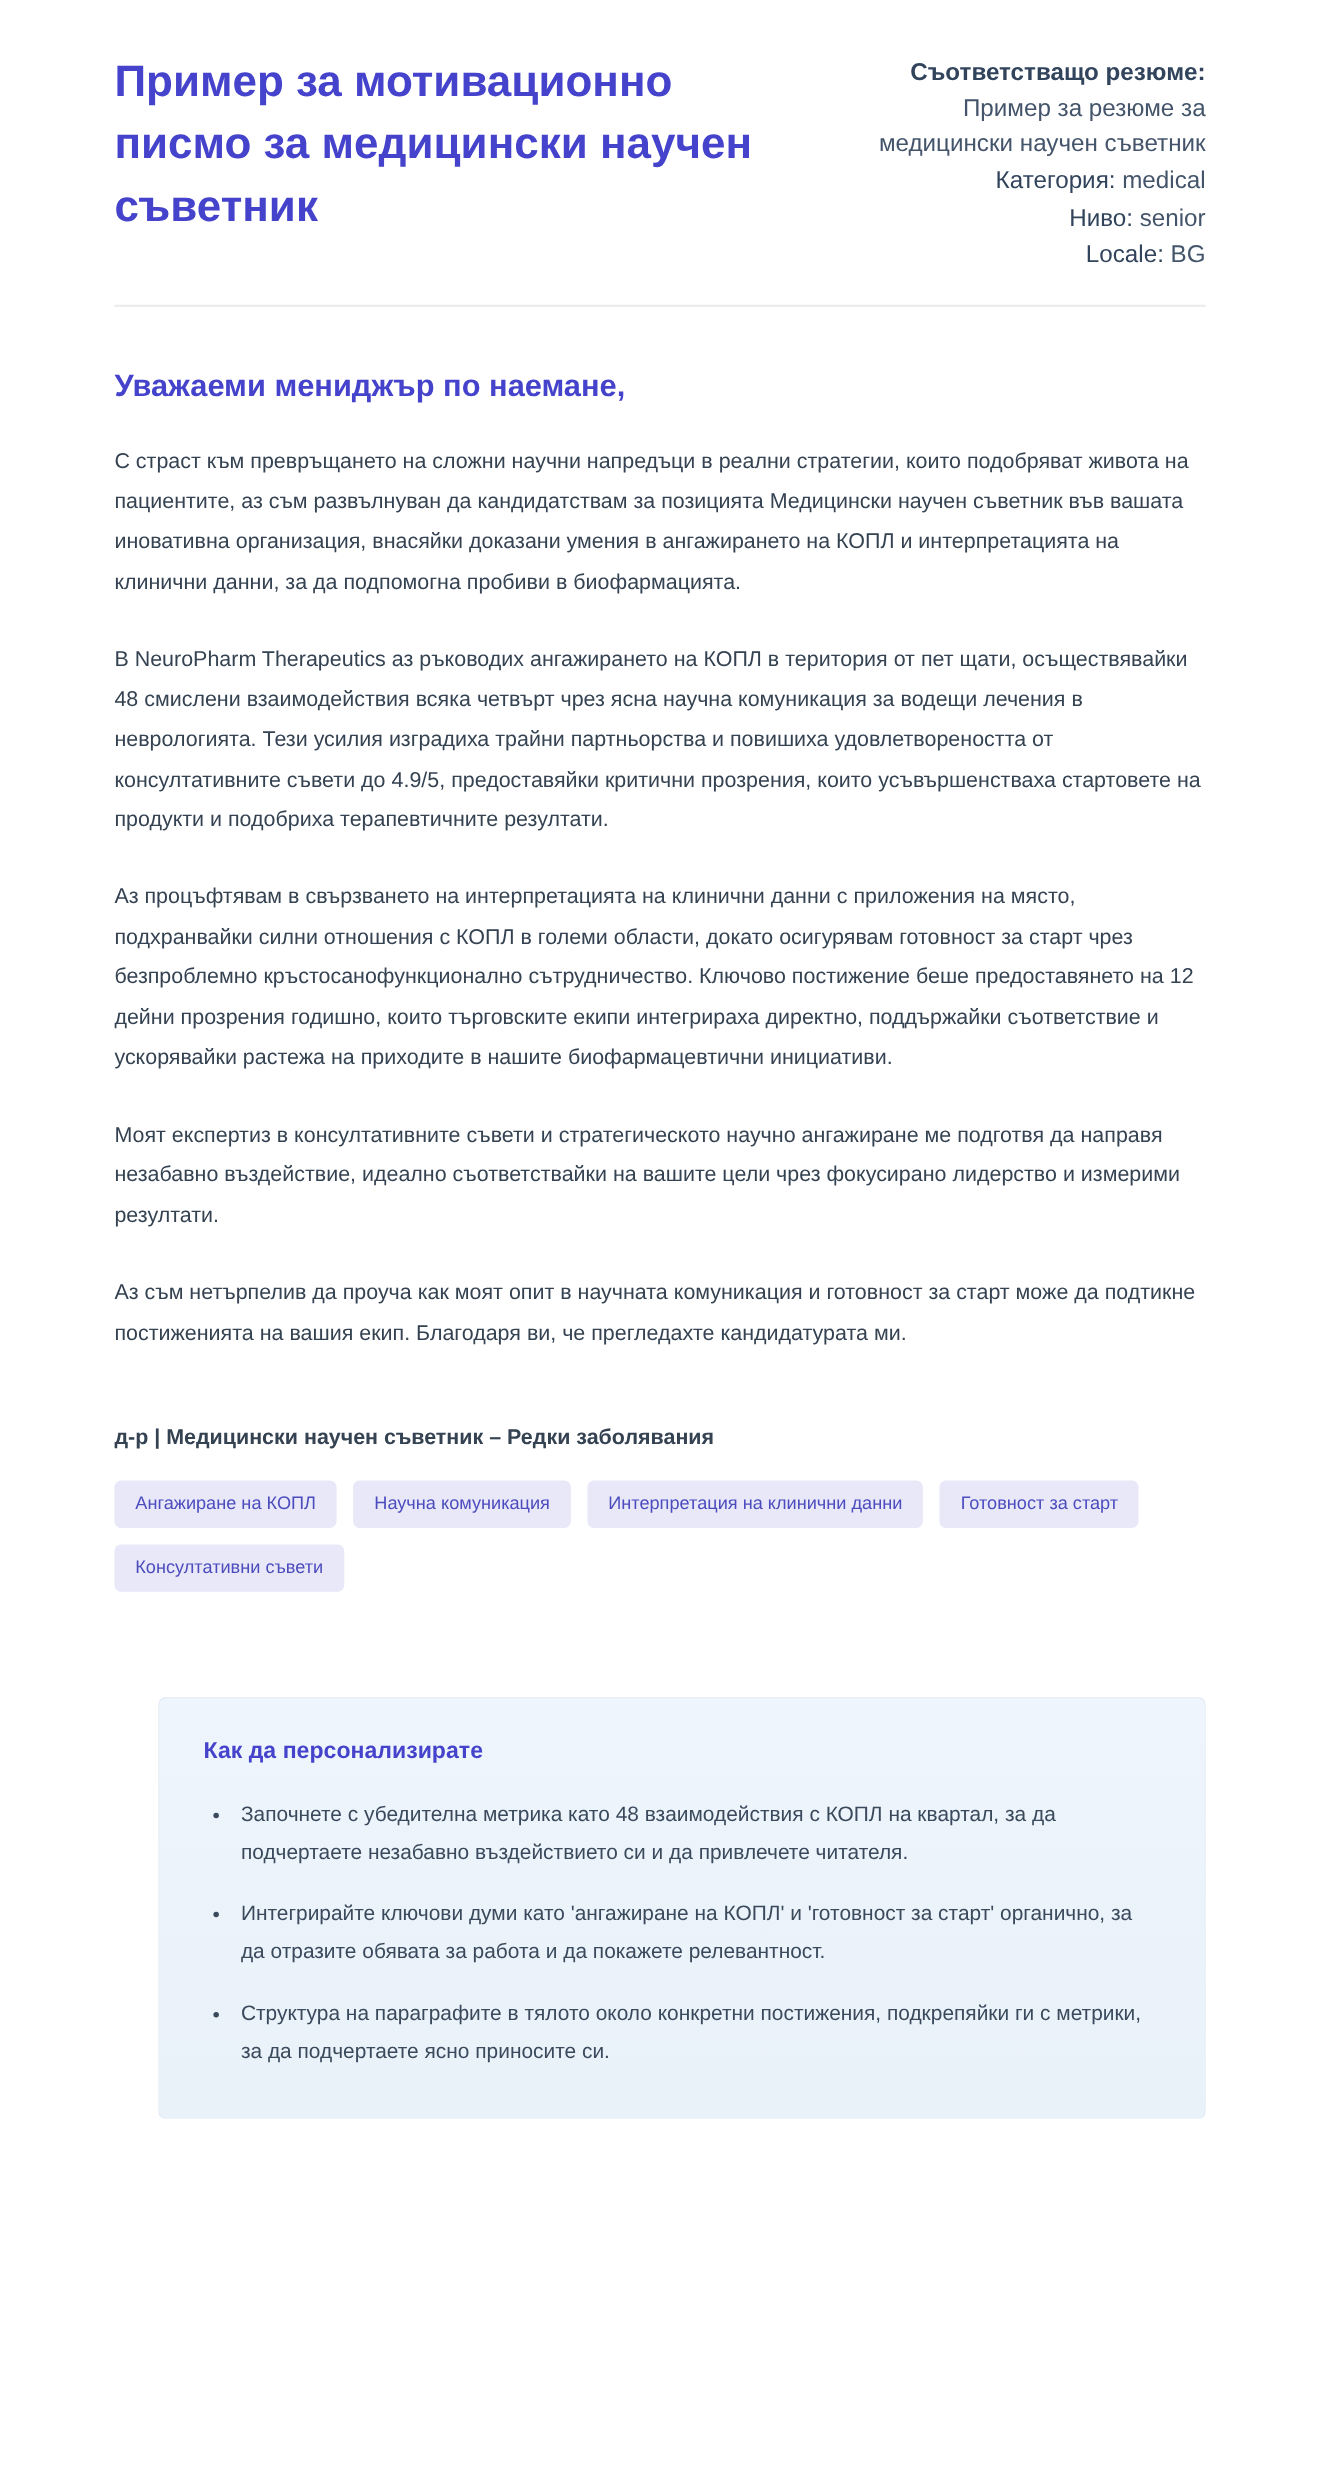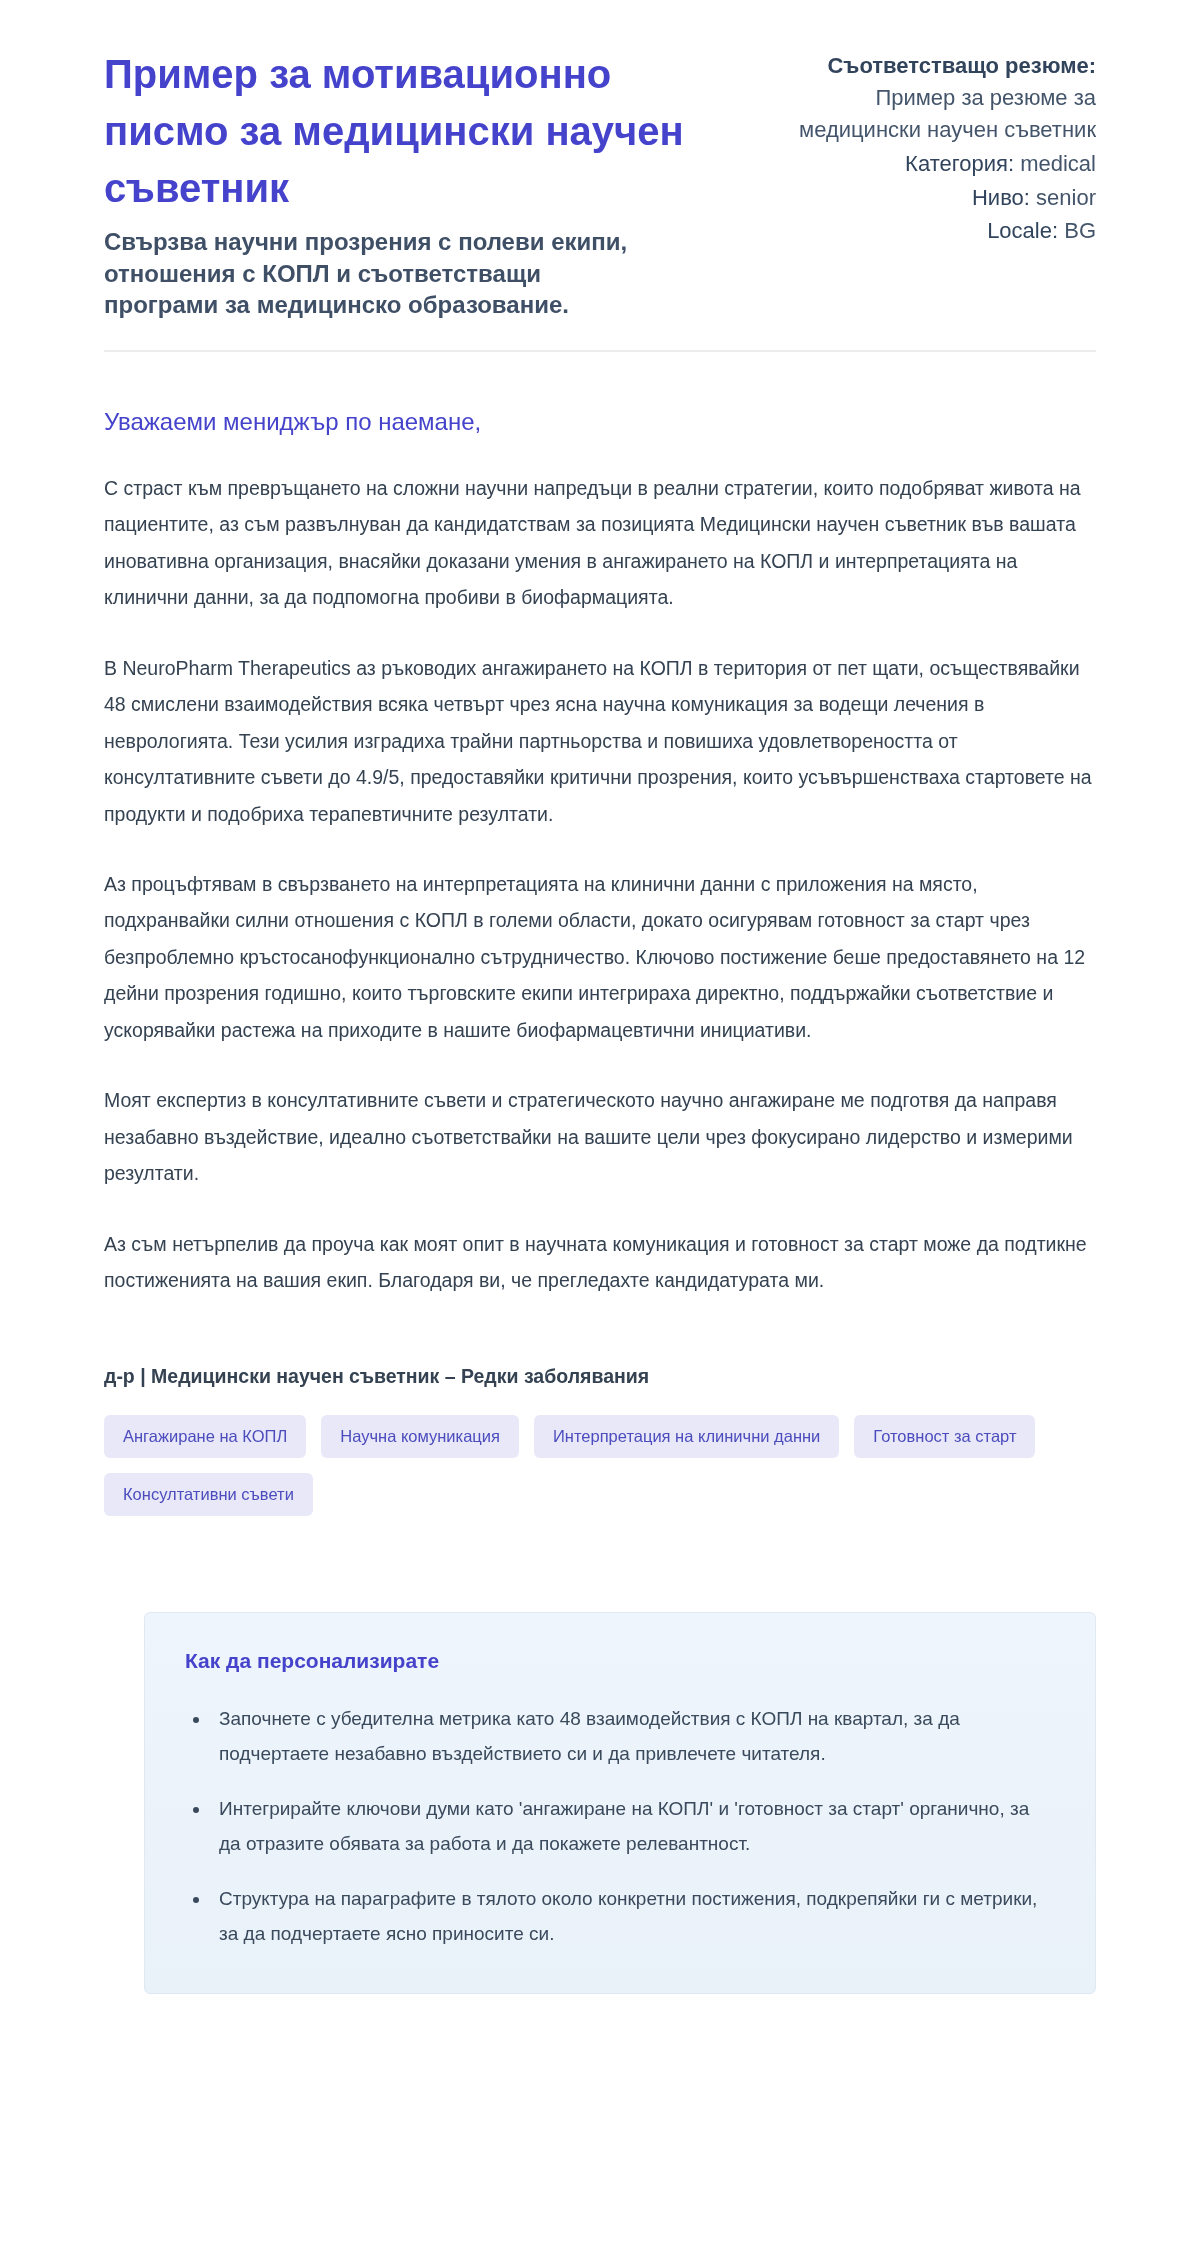--- a/index.html
+++ b/index.html
@@ -77,22 +77,22 @@
 
   hr.divider {
     border: none;
     border-top: 2px solid var(--divider);
     margin: 30px 0 0;
   }
 
   
   .greeting {
     margin: 56px 0 0;
-    font-size: 24px;
-    font-weight: normal;
+    font-size: 28px;
+    font-weight: bold;
     color: var(--accent);
   }
   .para {
     margin: 34px 0 0;
     font-size: 19.5px;
     line-height: 1.87;
     color: var(--body);
   }
   .signature { margin-top: 66px; }
   .sig-name {
@@ -155,21 +155,20 @@
   .tips li::marker { color: var(--tips_text); }
 </style>
 </head>
 <body>
 
 <div class="container">
 
   <header class="header">
     <div class="header-left">
       <h1 class="page-title">Пример за мотивационно писмо за медицински научен съветник</h1>
-      <p class="subtitle">Свързва научни прозрения с полеви екипи, отношения с КОПЛ и съответстващи програми за медицинско образование.</p>
     </div>
     <aside class="meta">
       <div class="meta-label">Съответстващо резюме:</div>
       <a class="meta-link" href="#">Пример за резюме за медицински научен съветник</a>
       <div class="meta-row">
         <span class="lbl">Категория:</span>
         <span class="val">medical</span>
       </div>
       <div class="meta-row">
         <span class="lbl">Ниво:</span>

